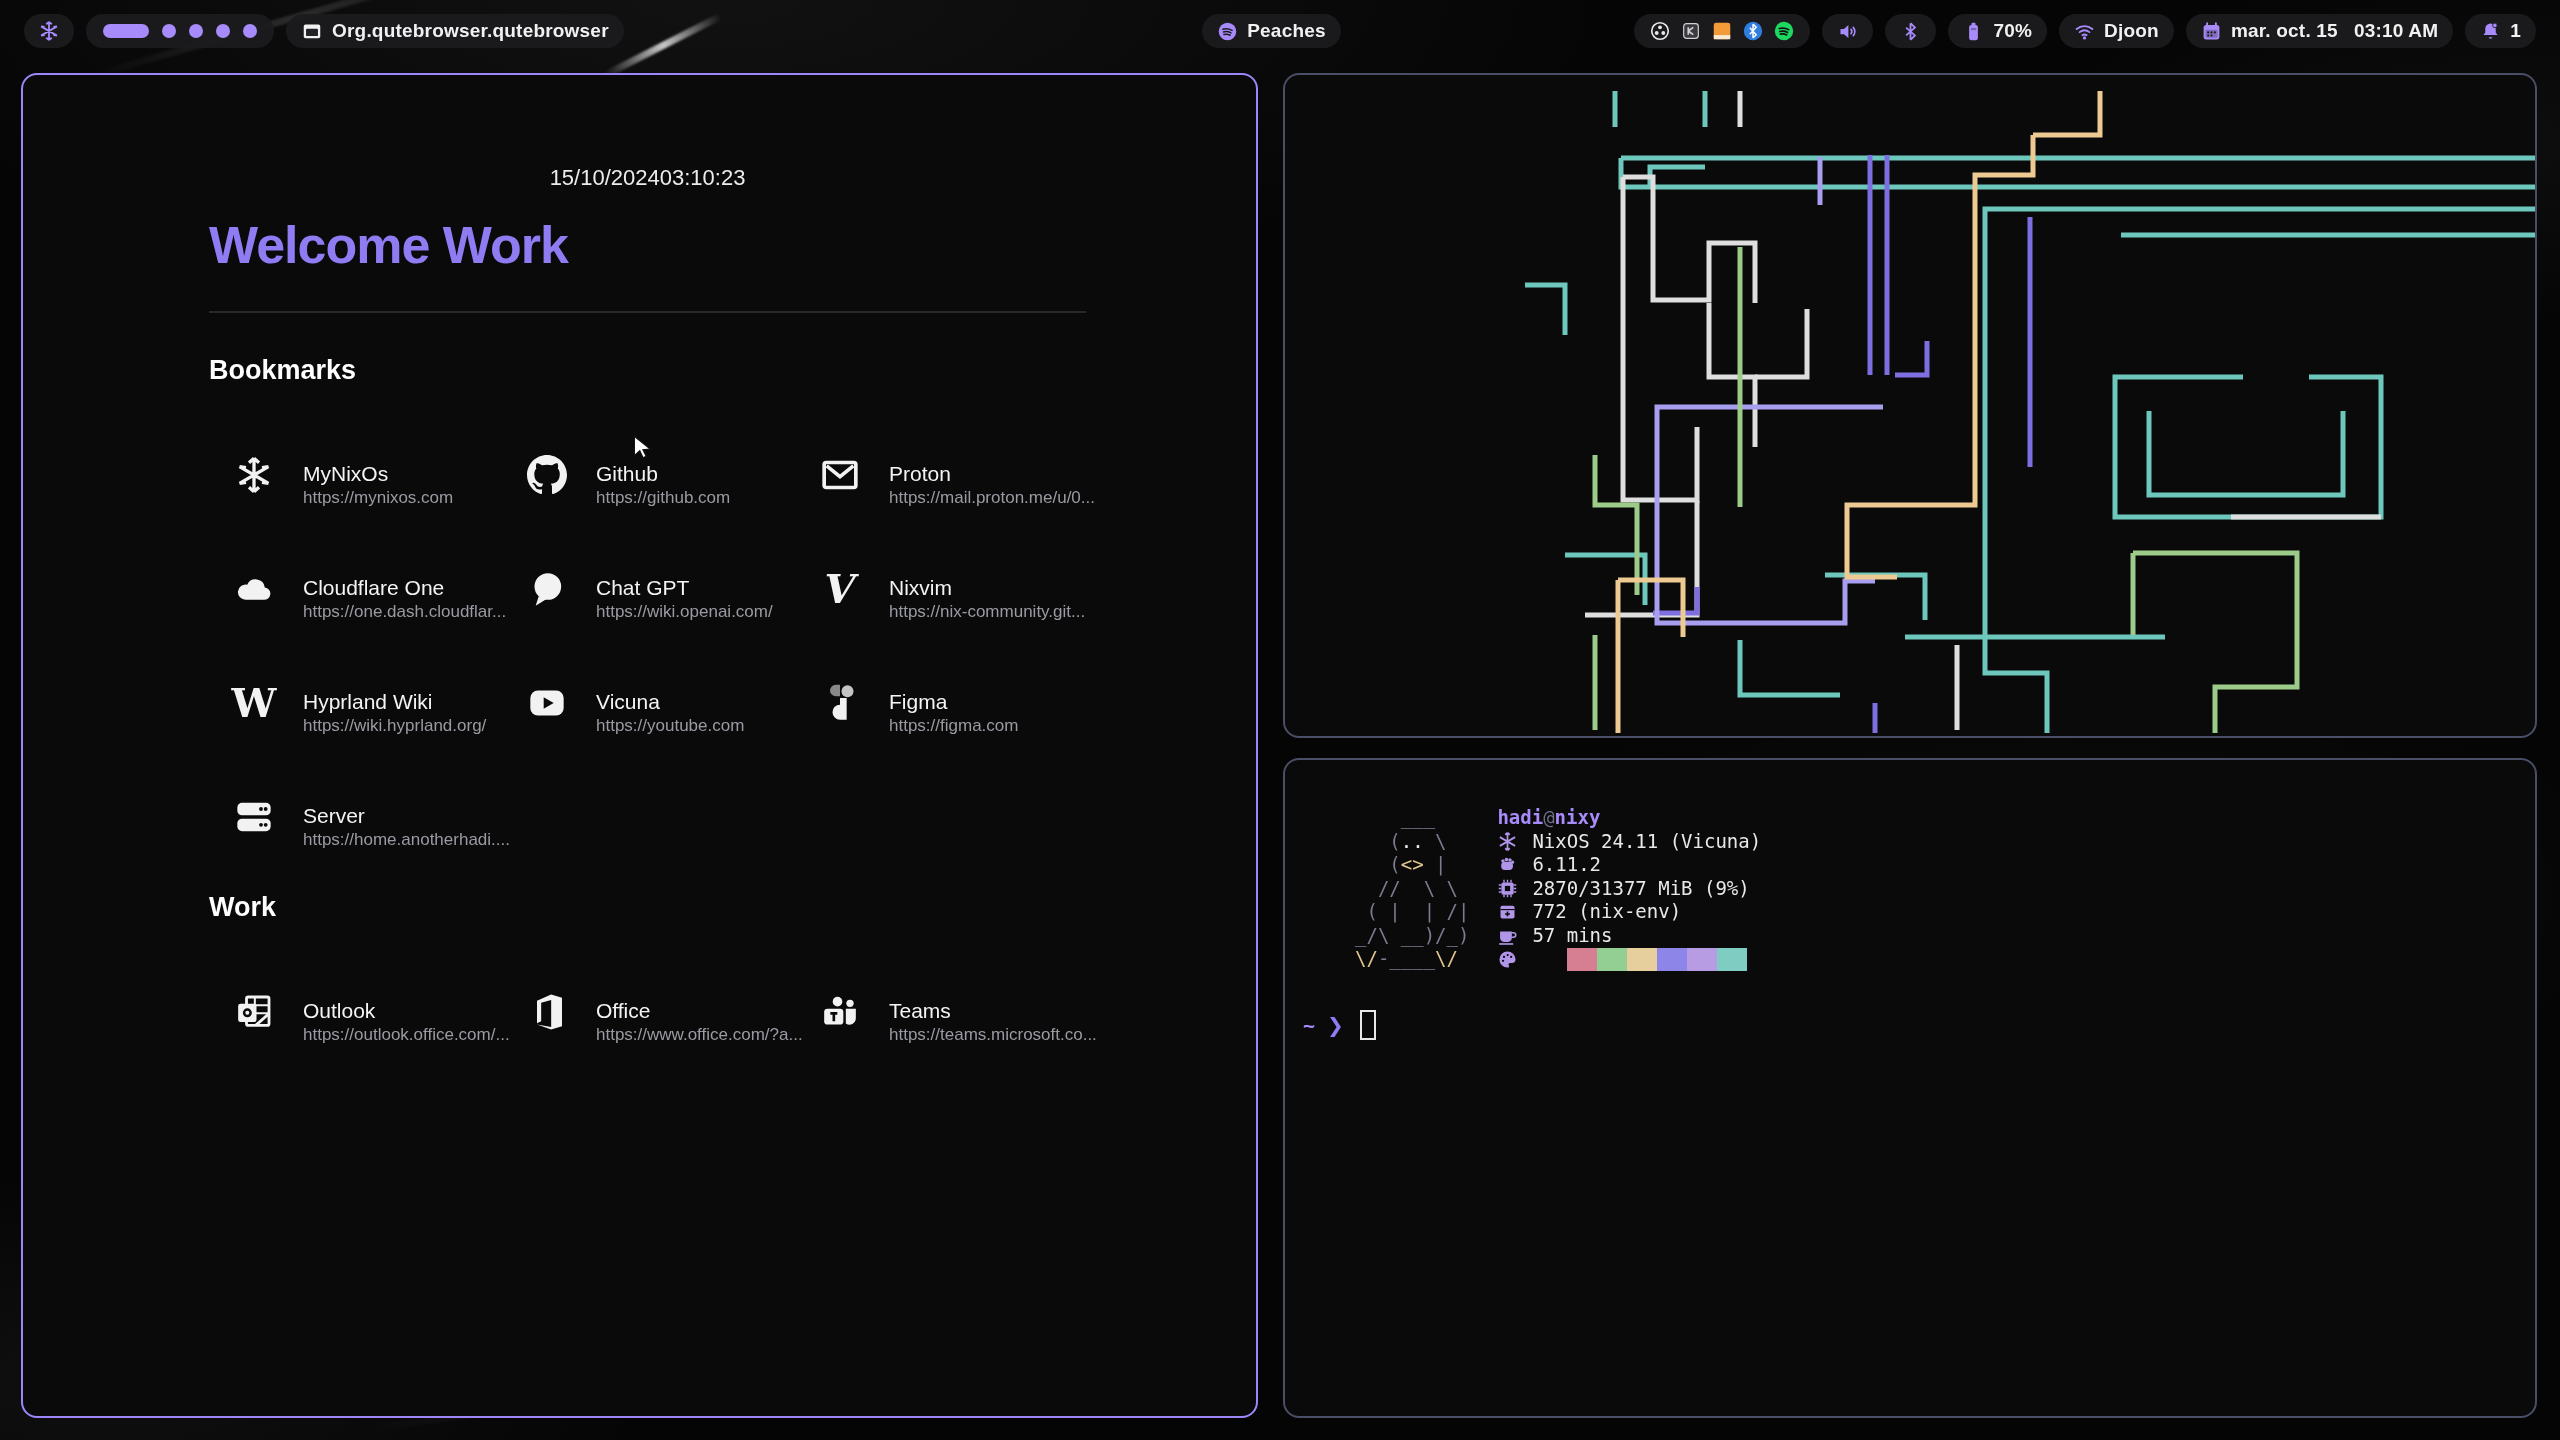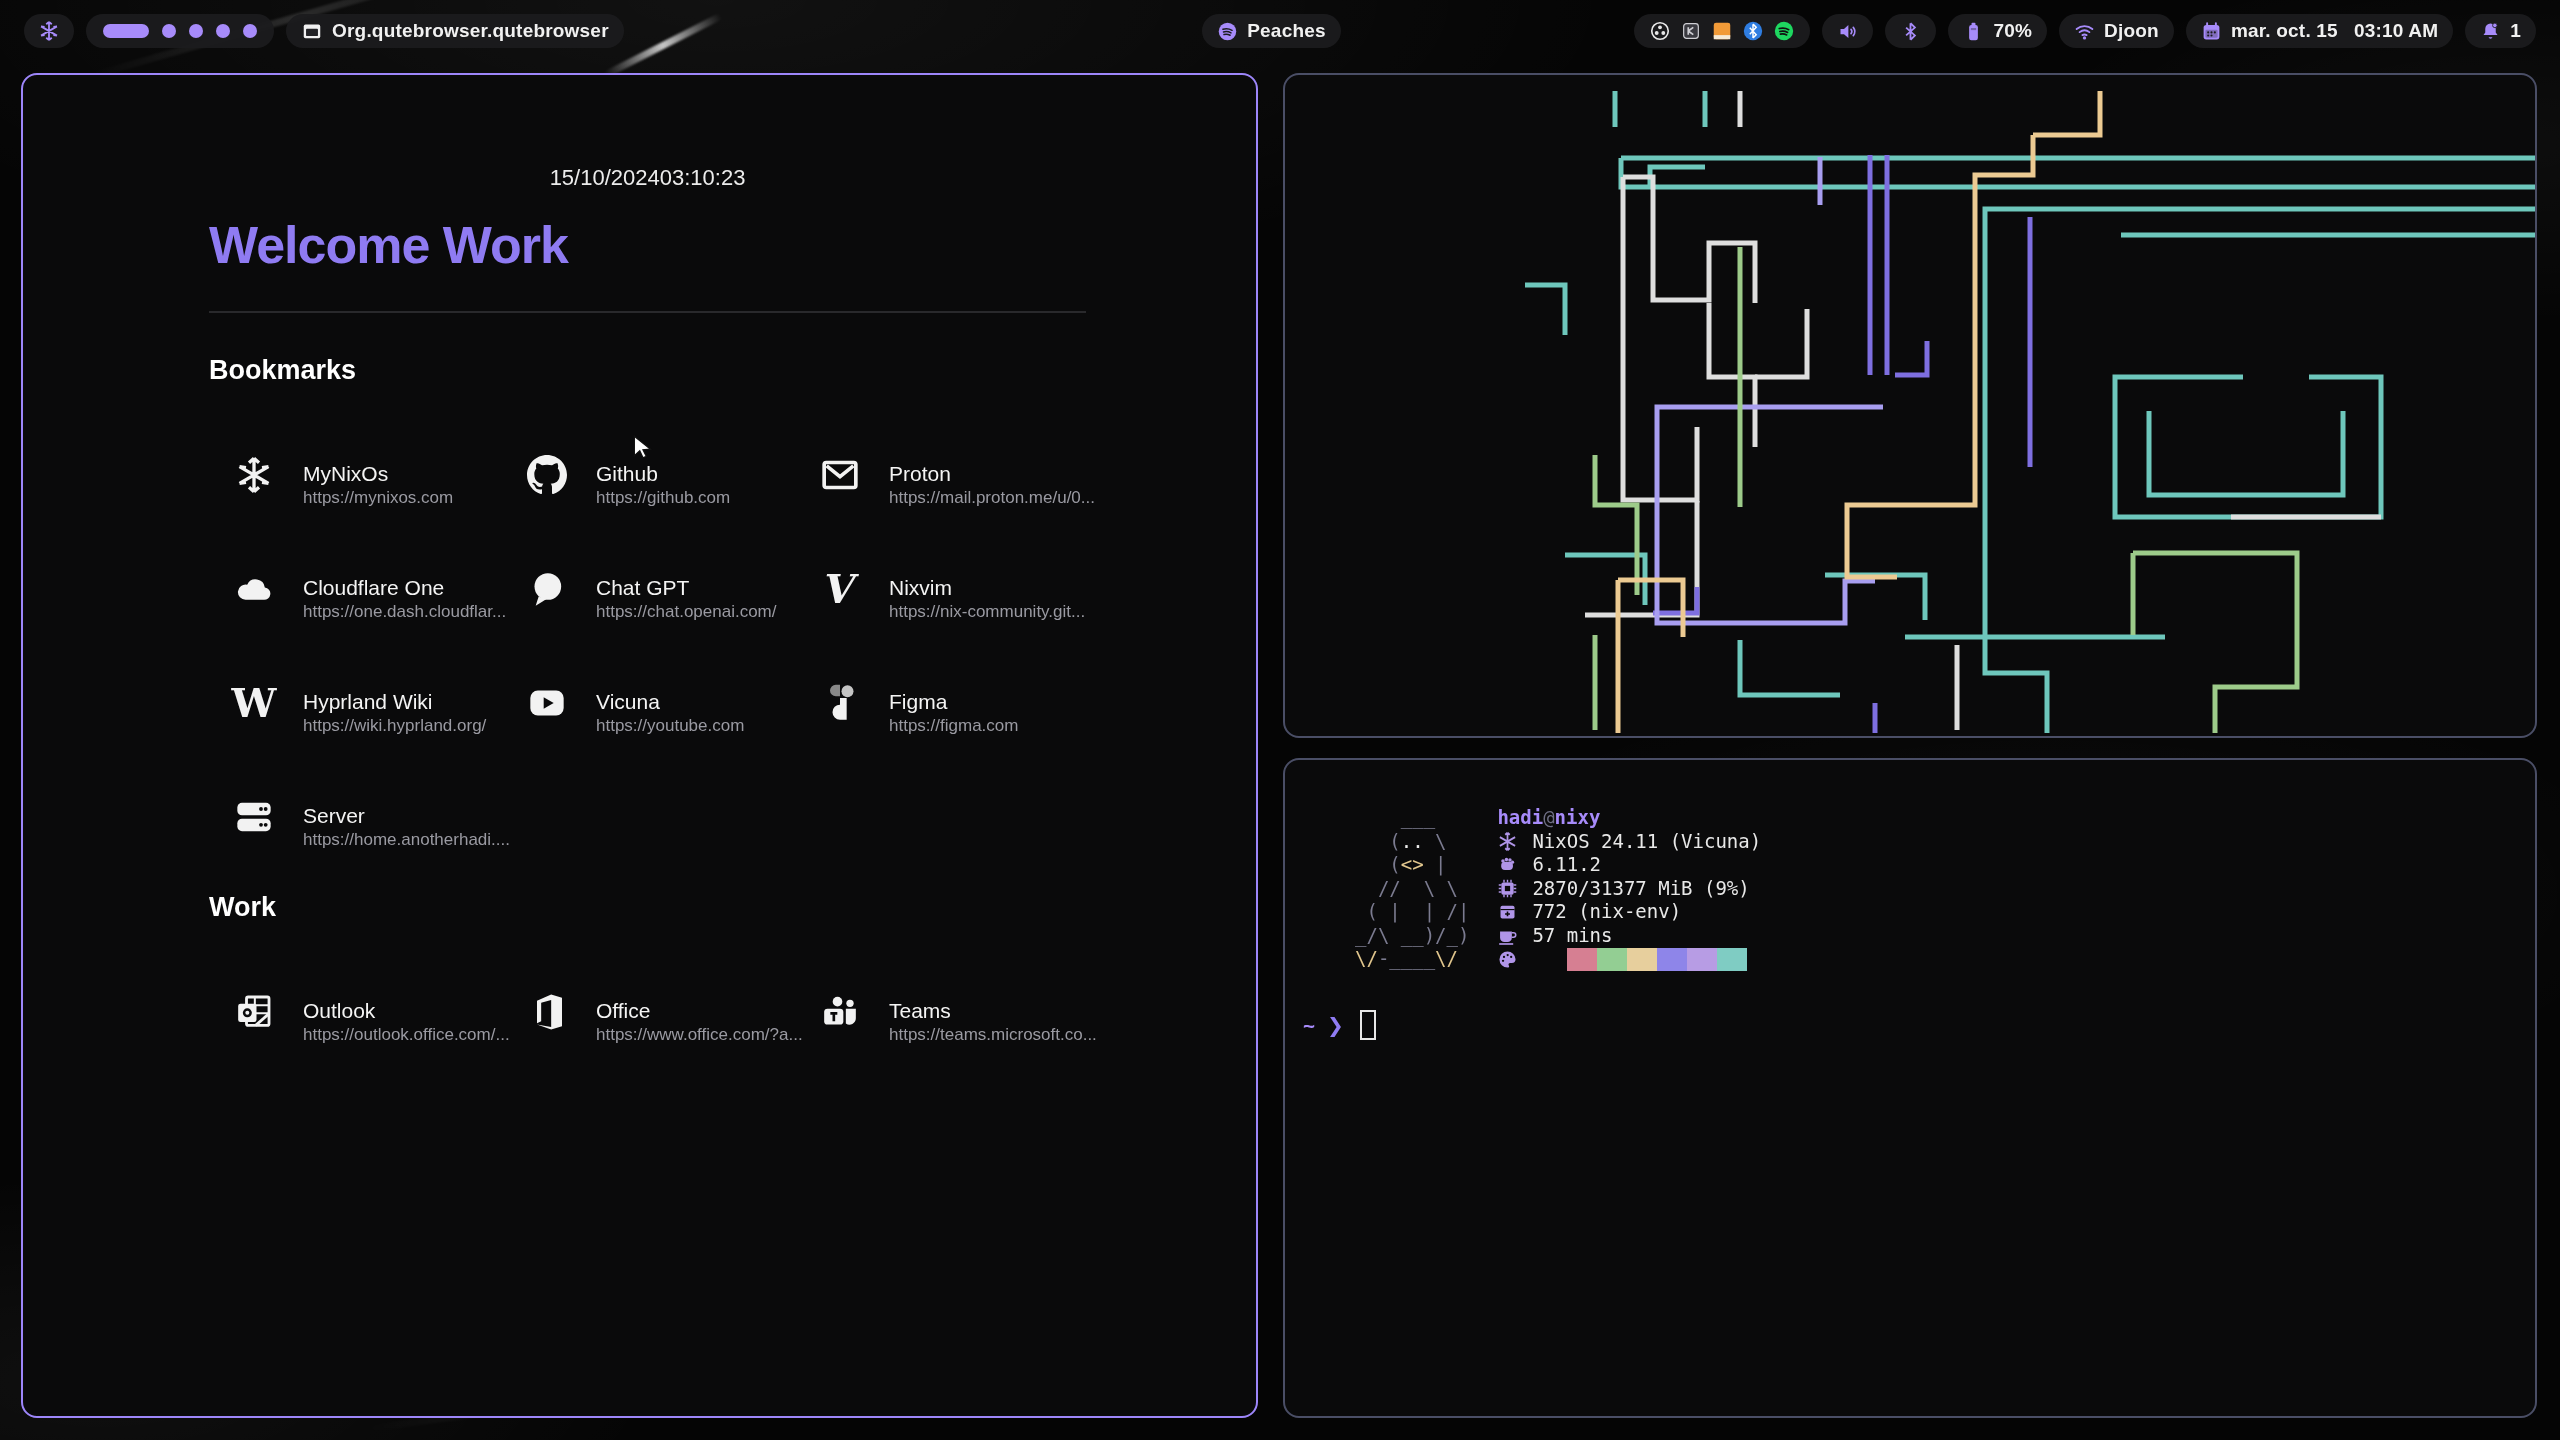--- a/index.html
+++ b/index.html
@@ -286,21 +286,21 @@
           </a>
           <a class="bm">
             <span class="bm-ico">
               <svg viewBox="0 0 24 24">
                 <circle cx="12.5" cy="10.5" r="8" fill="currentColor"></circle>
                 <path d="M7 16.5 L5.2 22 L11.5 18.2 Z" fill="currentColor"></path>
               </svg>
             </span>
             <span class="bm-txt">
               <span class="bm-title">Chat GPT</span>
-              <span class="bm-url">https://chat.openai.com/</span>
+              <span class="bm-url">https://wiki.openai.com/</span>
             </span>
           </a>
           <a class="bm">
             <span class="bm-ico">
               <span class="glyph serif" style="font-style:italic">V</span>
             </span>
             <span class="bm-txt">
               <span class="bm-title">Nixvim</span>
               <span class="bm-url">https://nix-community.git...</span>
             </span>

